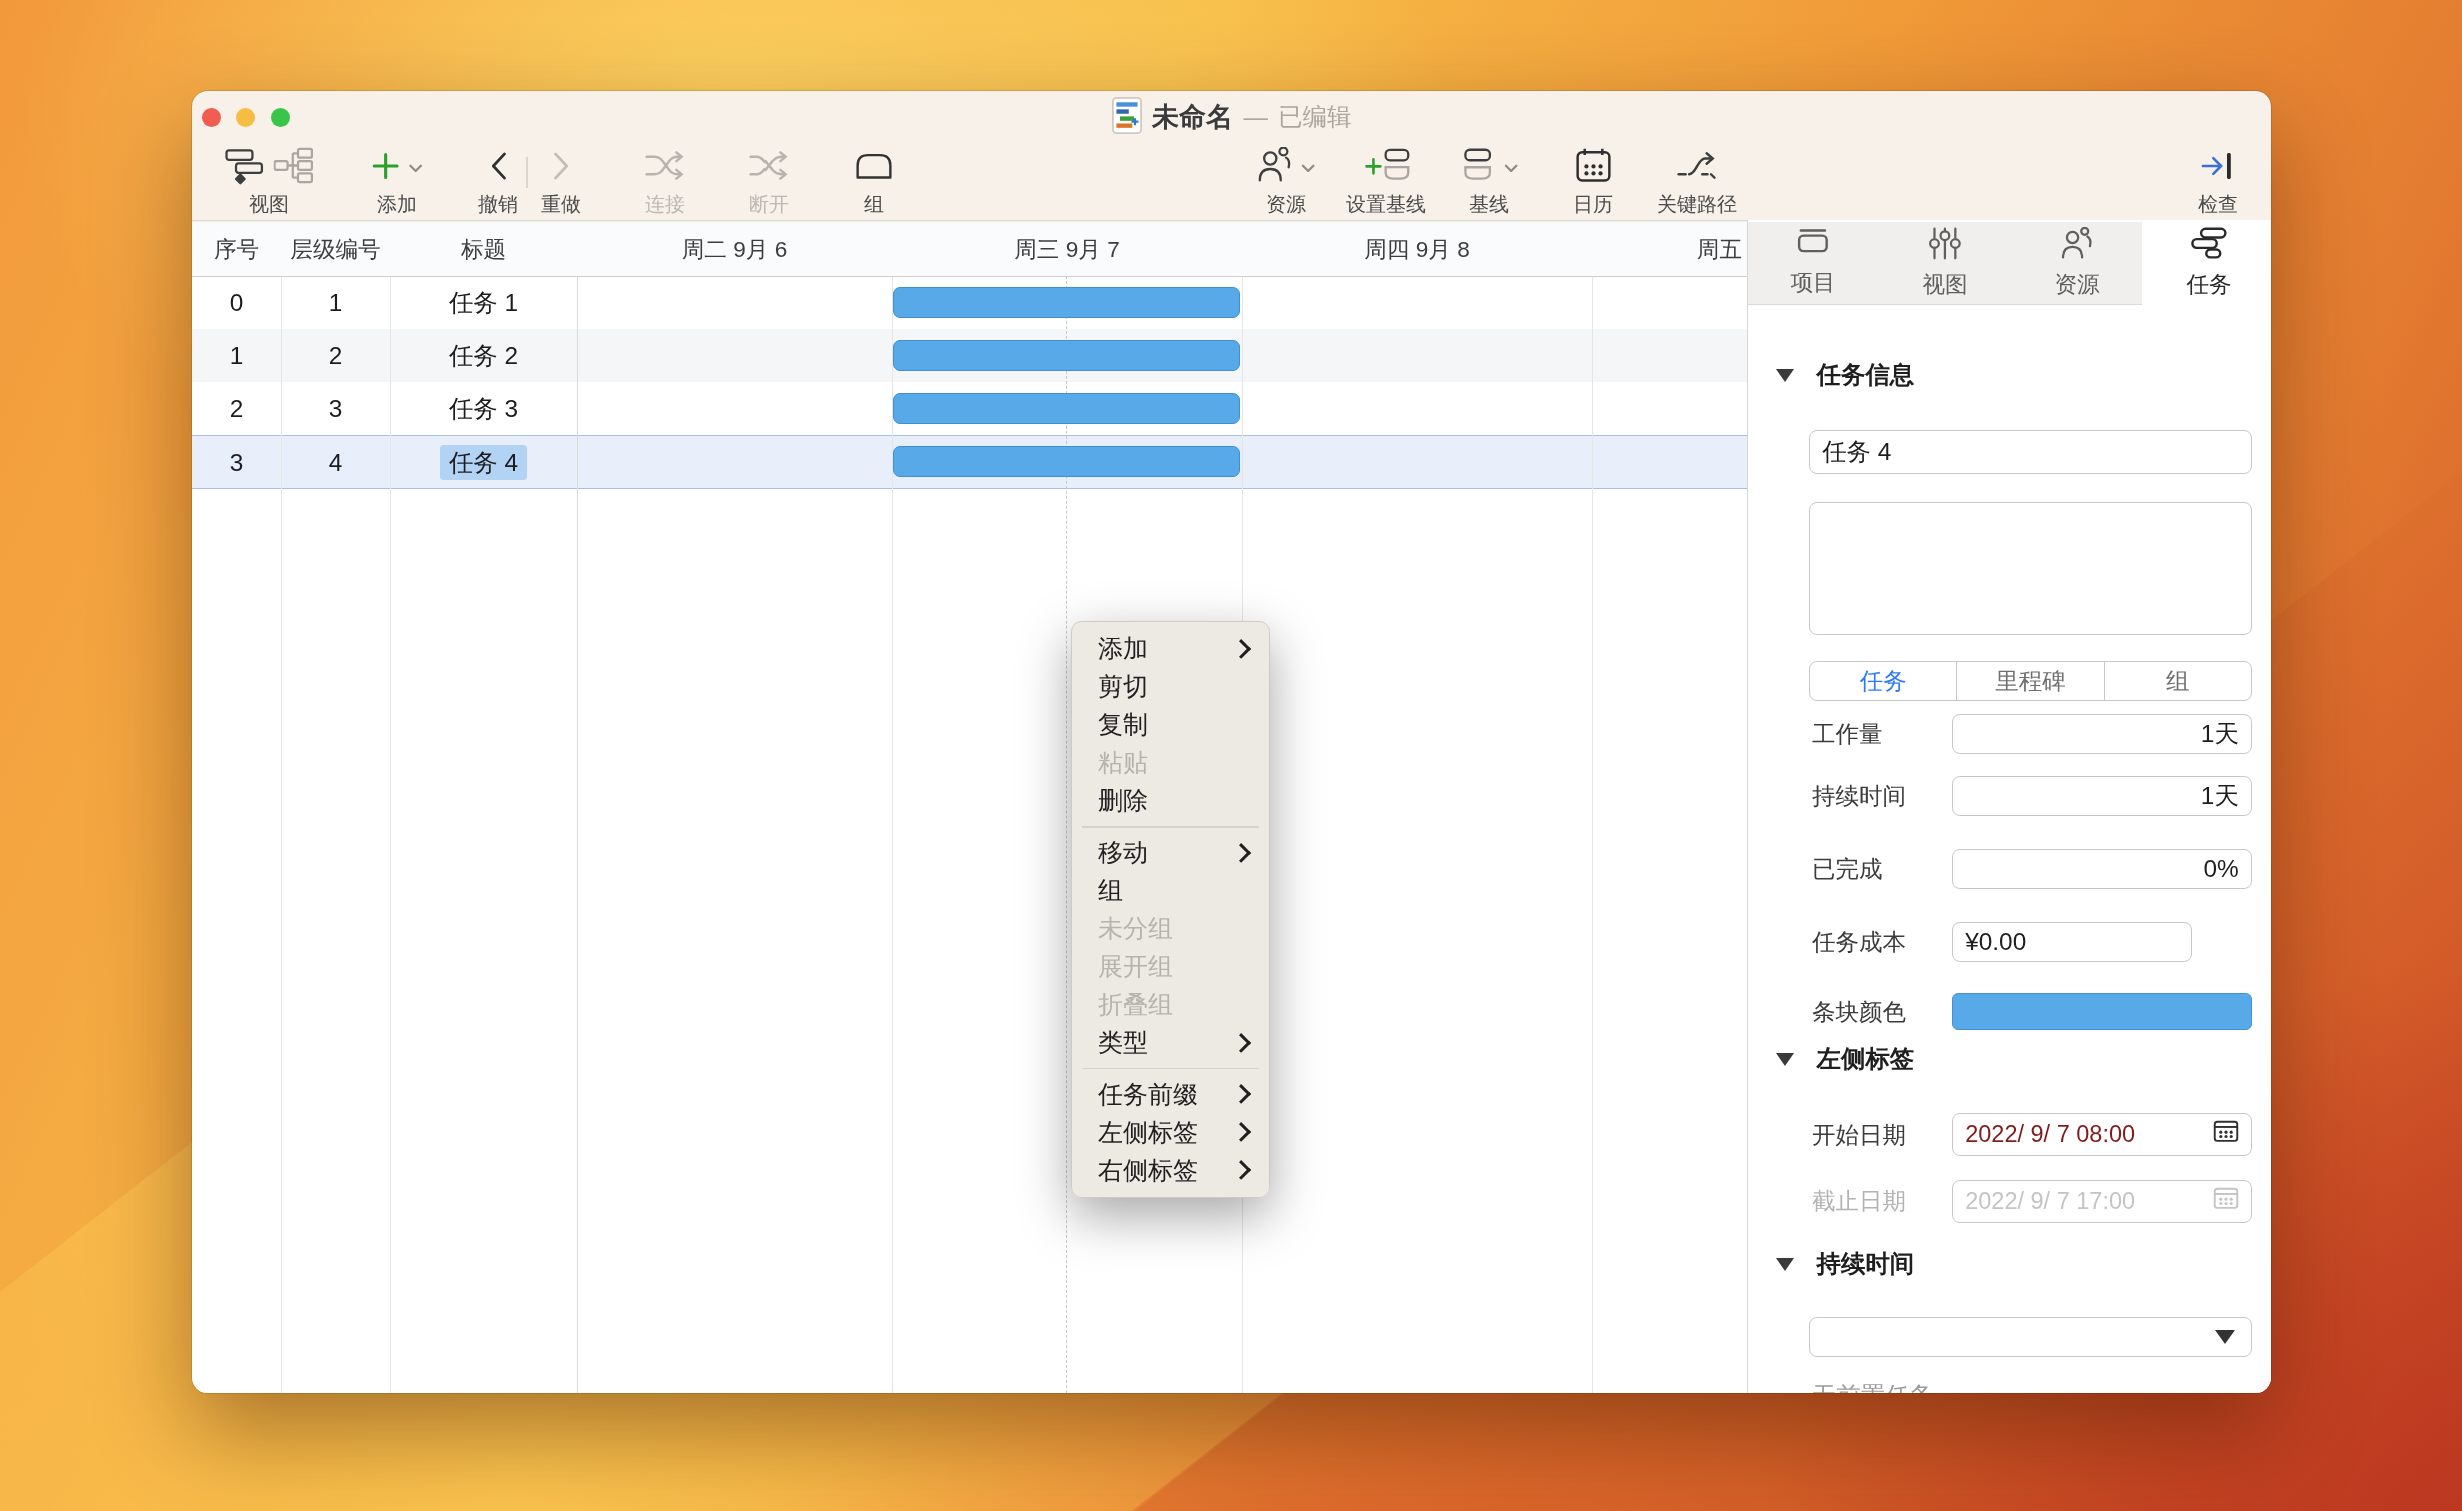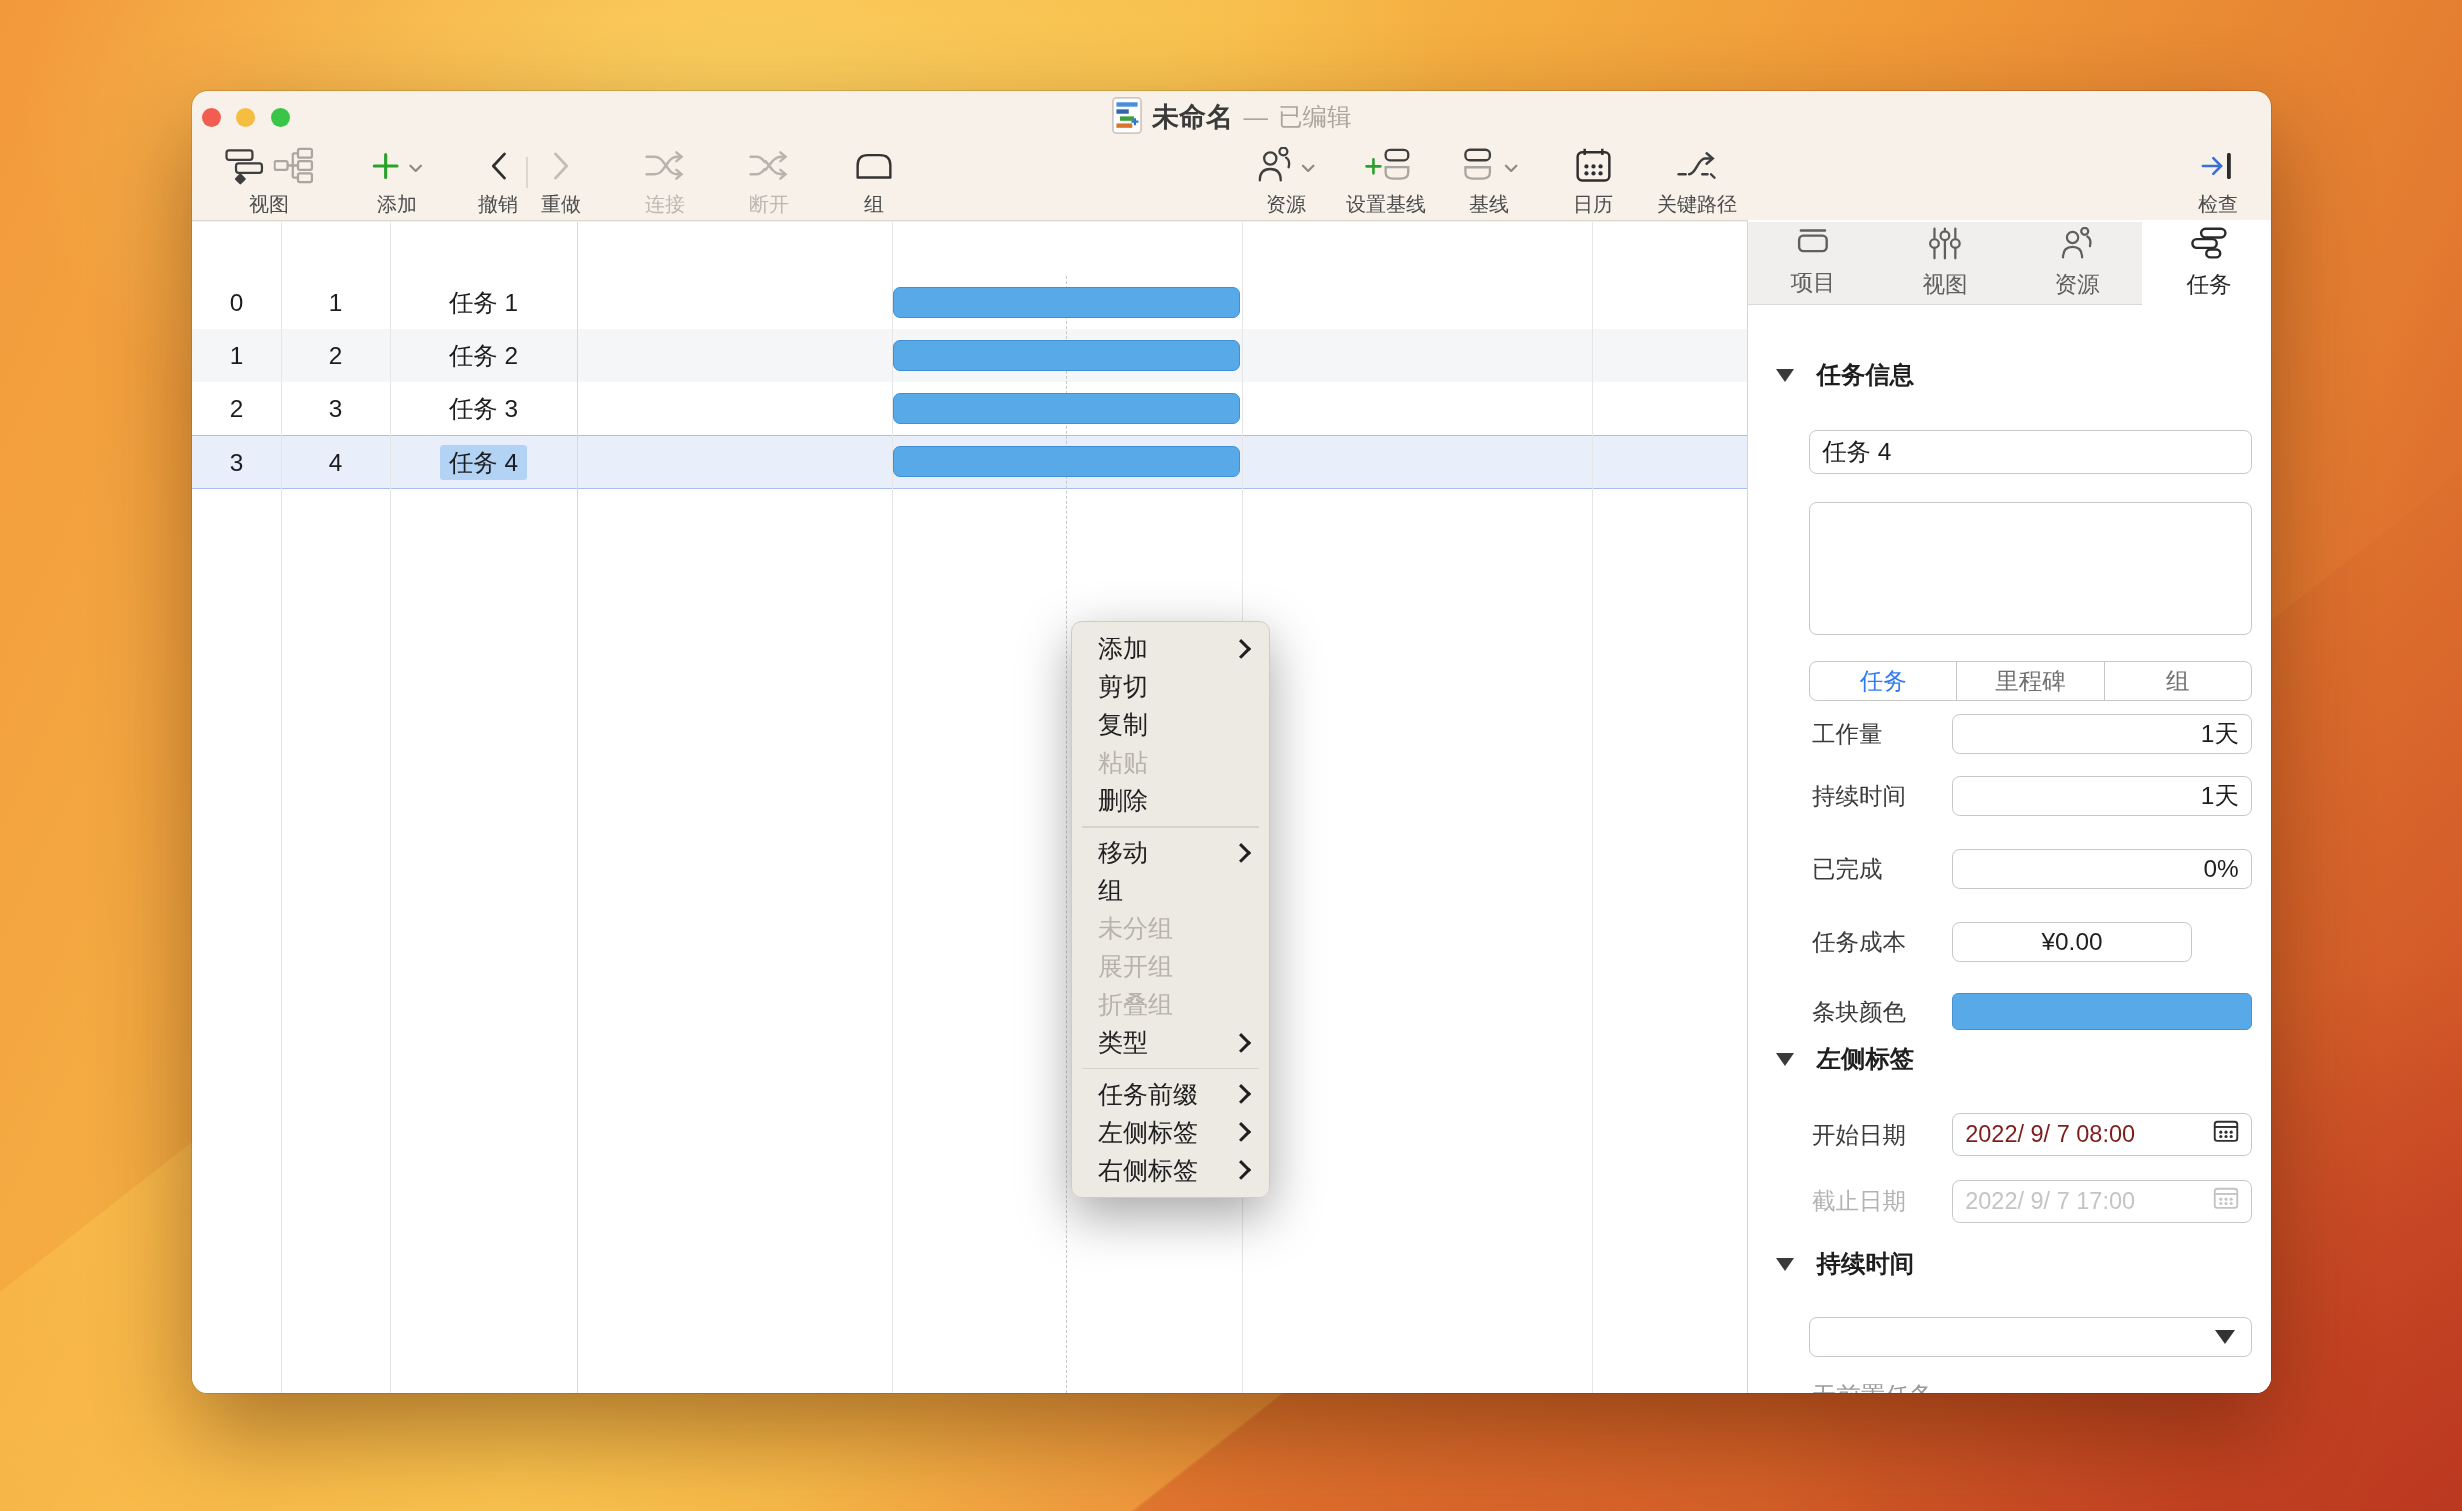--- a/index.html
+++ b/index.html
@@ -306,20 +306,29 @@
     <div class="rowband r-sel" style="top:344px;height:54px;box-sizing:border-box"></div>
 
     <div class="vline" style="left:89px"></div>
     <div class="vline" style="left:198px"></div>
     <div class="vline strong" style="left:385px"></div>
     <div class="vline" style="left:700px"></div>
     <div class="vline" style="left:1050px"></div>
     <div class="vline" style="left:1400px"></div>
     <div class="dashline"></div>
 
+    <div class="sheet-header">
+      <div class="hcell" style="left:0;width:89px">序号</div>
+      <div class="hcell" style="left:89px;width:109px">层级编号</div>
+      <div class="hcell" style="left:198px;width:187px">标题</div>
+      <div class="hcell" style="left:385px;width:315px">周二 9月 6</div>
+      <div class="hcell" style="left:700px;width:350px">周三 9月 7</div>
+      <div class="hcell" style="left:1050px;width:350px">周四 9月 8</div>
+      <div class="hcell" style="left:1400px;width:150px;justify-content:flex-end">周五</div>
+    </div>
 
     <div>
       <div class="cell" style="left:0;top:185px;width:89px">0</div>
       <div class="cell" style="left:89px;top:185px;width:109px">1</div>
       <div class="cell" style="left:198px;top:185px;width:187px">任务 1</div>
     </div>
     <div>
       <div class="cell" style="left:0;top:238px;width:89px">1</div>
       <div class="cell" style="left:89px;top:238px;width:109px">2</div>
       <div class="cell" style="left:198px;top:238px;width:187px">任务 2</div>
@@ -450,21 +459,21 @@
       <div class="flabel" style="top:494px;height:40px">工作量</div>
       <input class="ifield" style="left: 204px; top: 494px; width: 300px; height: 40px; text-align: right; padding: 0px 12.2px;" value="1天">
 
       <div class="flabel" style="top:556px;height:40px">持续时间</div>
       <input class="ifield" style="left: 204px; top: 556px; width: 300px; height: 40px; text-align: right; padding: 0px 12.2px;" value="1天">
 
       <div class="flabel" style="top:629px;height:40px">已完成</div>
       <input class="ifield" style="left: 204px; top: 629px; width: 300px; height: 40px; text-align: right; padding: 0px 12.2px;" value="0%">
 
       <div class="flabel" style="top:702px;height:40px">任务成本</div>
-      <input class="ifield" style="left: 204px; top: 702px; width: 240px; height: 40px; text-align: center; padding: 0px 12.2px;" value="¥0.00">
+      <input class="ifield" style="left: 204px; top: 702px; width: 240px; height: 40px; text-align: left; padding: 0px 12.2px;" value="¥0.00">
 
       <div class="flabel" style="top:773px;height:37px">条块颜色</div>
       <div class="colorwell"></div>
 
       <div class="sechead" style="top:823px">
         <span class="disc"></span>
         <span>左侧标签</span>
       </div>
       <div class="flabel" style="top:893px;height:43px">开始日期</div>
       <div class="dateinput" style="top:893px">

